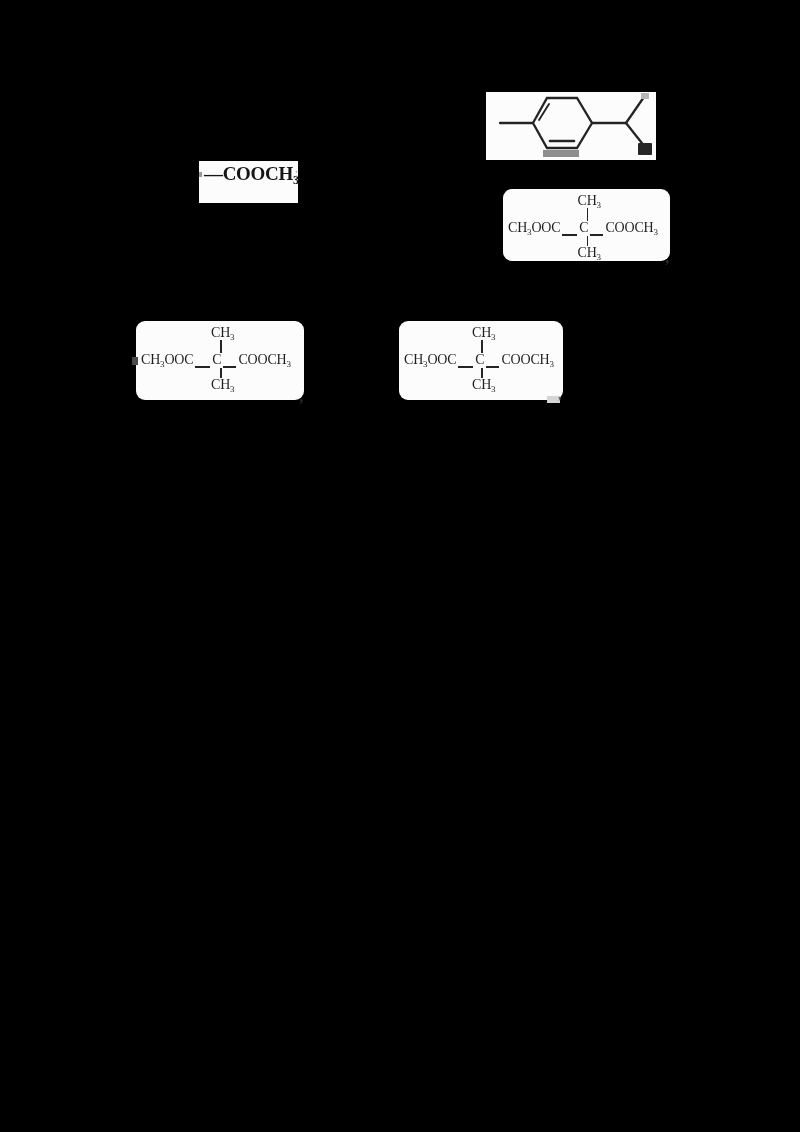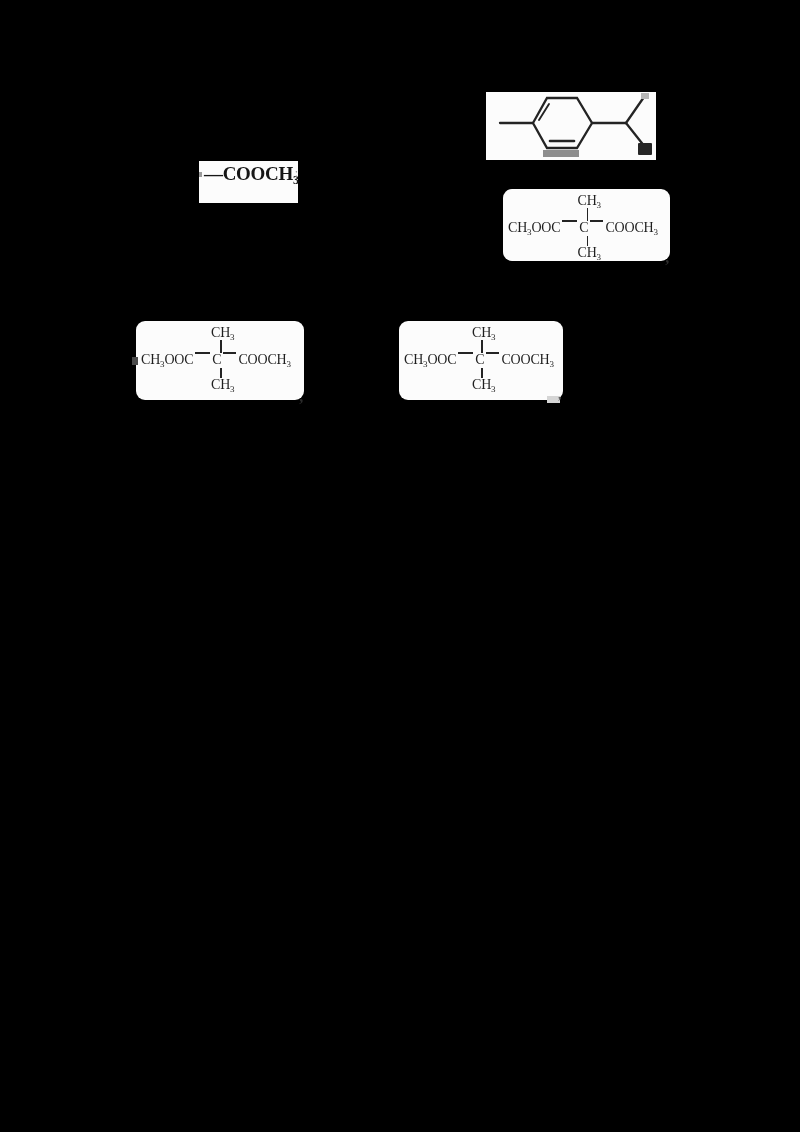--- a/index.html
+++ b/index.html
@@ -14,21 +14,21 @@
   
   .fragment-card{left:199px;top:161px;width:99px;height:42px;}
   .frag-text{position:absolute;left:5px;top:0;line-height:25px;font-weight:700;
              font-size:19px;letter-spacing:-0.3px;color:#161616;white-space:nowrap;}
   .frag-text sub{font-size:12px;font-weight:700;line-height:0;vertical-align:-4px;}
   .frag-mark{position:absolute;right:0px;top:5px;font-size:12px;color:#8f8f8f;}
   .frag-tick{position:absolute;left:0px;top:11px;width:3px;height:5px;background:#9a9a9a;}
 
   
   .malonate{font-size:14px;letter-spacing:-0.2px;border-radius:9px;}
-  .malonate .m-row{position:absolute;left:5px;top:31px;display:flex;align-items:flex-start;
+  .malonate .m-row{position:absolute;left:5px;top:31px;display:flex;align-items:flex-end;
                    white-space:nowrap;}
   .malonate .m-row .gap{width:2px;}
   .malonate .bond-h{height:1.8px;background:#242424;}
   .malonate .b1{width:15px;}
   .malonate .b2{width:13px;}
   .malonate sub{font-size:9px;line-height:0;vertical-align:-3px;}
   .malonate .m-top{position:absolute;left:calc(50% - 9px);top:4px;}
   .malonate .m-bot{position:absolute;left:calc(50% - 9px);top:56px;}
   .malonate .vline{position:absolute;left:50%;width:1.7px;background:#242424;}
   .malonate .v1{top:19px;height:13px;}

